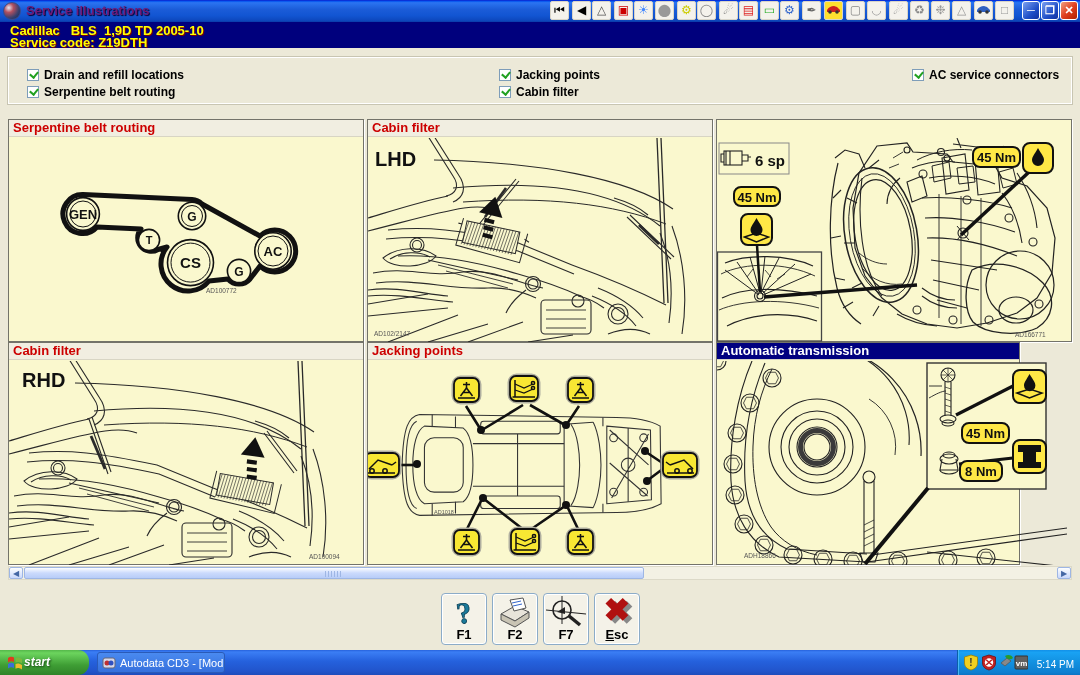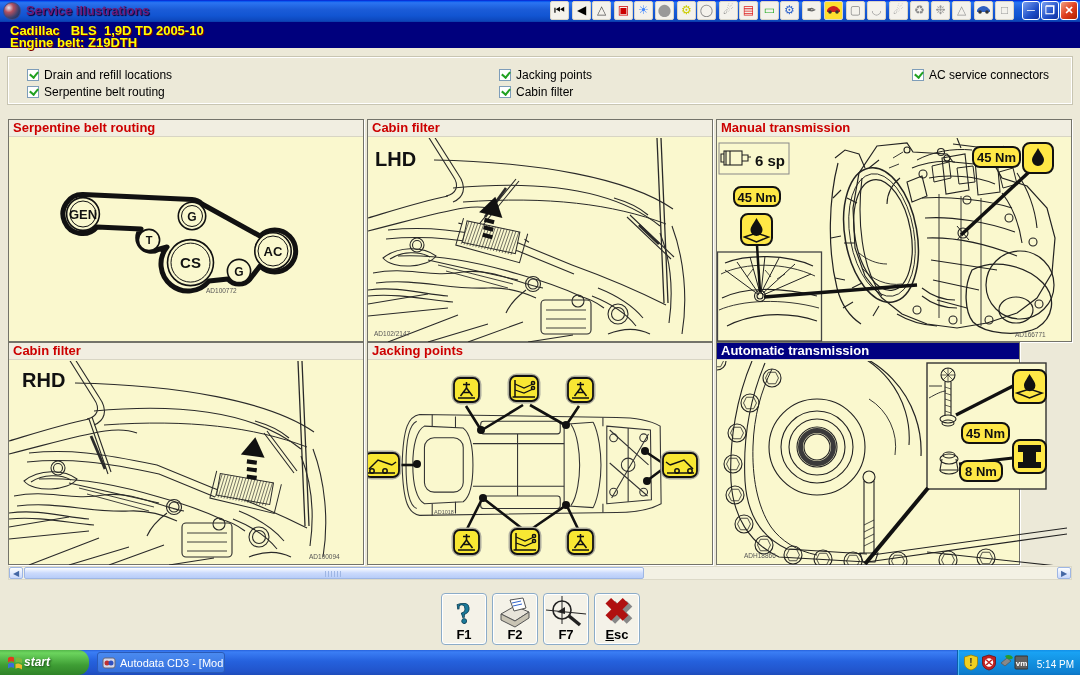--- a/index.html
+++ b/index.html
@@ -18,21 +18,21 @@
 .tbtn { position:absolute; top:1px; width:19px; height:19px; background:#f4f2ec; border:1px solid #d8d4c8; border-radius:2px; font-size:12px; text-align:center; line-height:17px; overflow:hidden; }
 .wbtn { position:absolute; top:1px; width:21px; height:19px; border-radius:3px; border:1px solid #fff; color:#fff; font-weight:bold; text-align:center; line-height:16px; font-size:11px; }
 
 
 #infobar { left:0; top:22px; width:1080px; height:26px; background:#00007d; }
 #infobar div { position:absolute; left:10px; color:#ffff00; font-weight:bold; font-size:13px; text-shadow:1px 1px 0 #7e0000; white-space:pre; }
 
 
 #checkpanel { left:8px; top:57px; width:1064px; height:47px; background:#ECE9D8;
   border:1px solid #fff; outline:1px solid #c8c5b2; }
-.cb { position:absolute; font-size:12px; font-weight:normal; color:#000;padding-left:12px; }
+.cb { position:absolute; font-size:12px; font-weight:bold; color:#000;padding-left:12px; }
 .cbx { display:inline-block; width:12px; height:12px; background:#fff; border:1px solid #7e9db9; vertical-align:-2px; margin-right:5px; position:relative; }
 .cbx:after { content:""; position:absolute; left:2px; top:1px; width:6px; height:4px; border-left:2px solid #21a121; border-bottom:2px solid #21a121; transform:rotate(-50deg); }
 
 
 .panel { position:absolute; background:#FAF8CE; border:1px solid #73736a; box-shadow:1px 1px 0 #fff; }
 .phdr { position:absolute; left:0; top:0; right:0; height:17px; background:#F1EEE1; border-bottom:1px solid #d8d5c4;
   color:#cc0000; font-weight:bold; font-size:13px; padding-left:4px; line-height:16px; }
 .phdr.sel { background:#000080; color:#fff; }
 .pbody { position:absolute; left:0; top:18px; right:0; bottom:0;border-radius:15px; }
 
@@ -98,21 +98,21 @@
         <circle cx="11" cy="10" r="1.8" fill="#333"></circle>
       </svg></div>
     <div class="tbtn" style="left:995px;color:#999">□</div>
     <div class="wbtn" style="left:1022px;width:18px;background:linear-gradient(135deg,#7ba0f0,#2050c8 60%,#1030a0)">─</div>
     <div class="wbtn" style="left:1041px;width:18px;background:linear-gradient(135deg,#7ba0f0,#2050c8 60%,#1030a0)">❐</div>
     <div class="wbtn" style="left:1060px;width:18px;background:linear-gradient(135deg,#f0a080,#e04020 50%,#b02000)">✕</div>
   </div>
 
 <div id="infobar" class="abs">
   <div style="top:1px">Cadillac   BLS  1,9D TD 2005-10</div>
-  <div style="top:13px">Engine belt: Z19DTH</div>
+  <div style="top:13px">Service code: Z19DTH</div>
 </div>
 
 <div id="checkpanel" class="abs">
   <div class="cb" style="left:6px;top:10px"><span class="cbx"></span>Drain and refill locations</div>
   <div class="cb" style="left:6px;top:27px"><span class="cbx"></span>Serpentine belt routing</div>
   <div class="cb" style="left:478px;top:10px"><span class="cbx"></span>Jacking points</div>
   <div class="cb" style="left:478px;top:27px"><span class="cbx"></span>Cabin filter</div>
   <div class="cb" style="left:891px;top:10px"><span class="cbx"></span>AC service connectors</div>
 </div>
 
@@ -211,21 +211,20 @@
         <rect x="117" y="81" width="10" height="4.2"></rect>
         <rect x="118" y="88.5" width="10" height="4.2"></rect>
         <rect x="119" y="96" width="10" height="4.2"></rect>
       </g>
     </g>
     <text x="7" y="28" font-size="20" font-weight="bold" fill="#111" font-family="Liberation Sans, sans-serif">LHD</text>
     <text x="6" y="198" font-size="6.5" fill="#555" font-family="Liberation Sans, sans-serif">AD102/2147</text>
   </svg></div>
 </div>
 <div class="panel" style="left:716px;top:119px;width:356px;height:223px">
-  <div class="phdr">Manual transmission</div>
   <div class="pbody" id="p3"><svg width="354" height="204" viewBox="0 0 354 204">
 
     <rect x="2" y="5" width="70" height="31" fill="#FAF8CE" stroke="#888" stroke-width="1"></rect>
     <g fill="none" stroke="#222" stroke-width="1.1">
       <rect x="7" y="13" width="18" height="14"></rect>
       <path d="M 9,13 L 9,27 M 13,13 L 13,27 M 25,17 L 31,17 L 31,23 L 25,23 M 31,19 L 34,19"></path>
       <path d="M 7,16 L 4,16 L 4,24 L 7,24"></path>
     </g>
     <text x="38" y="28" font-size="15" font-weight="bold" fill="#111" font-family="Liberation Sans, sans-serif">6 sp</text>
 

